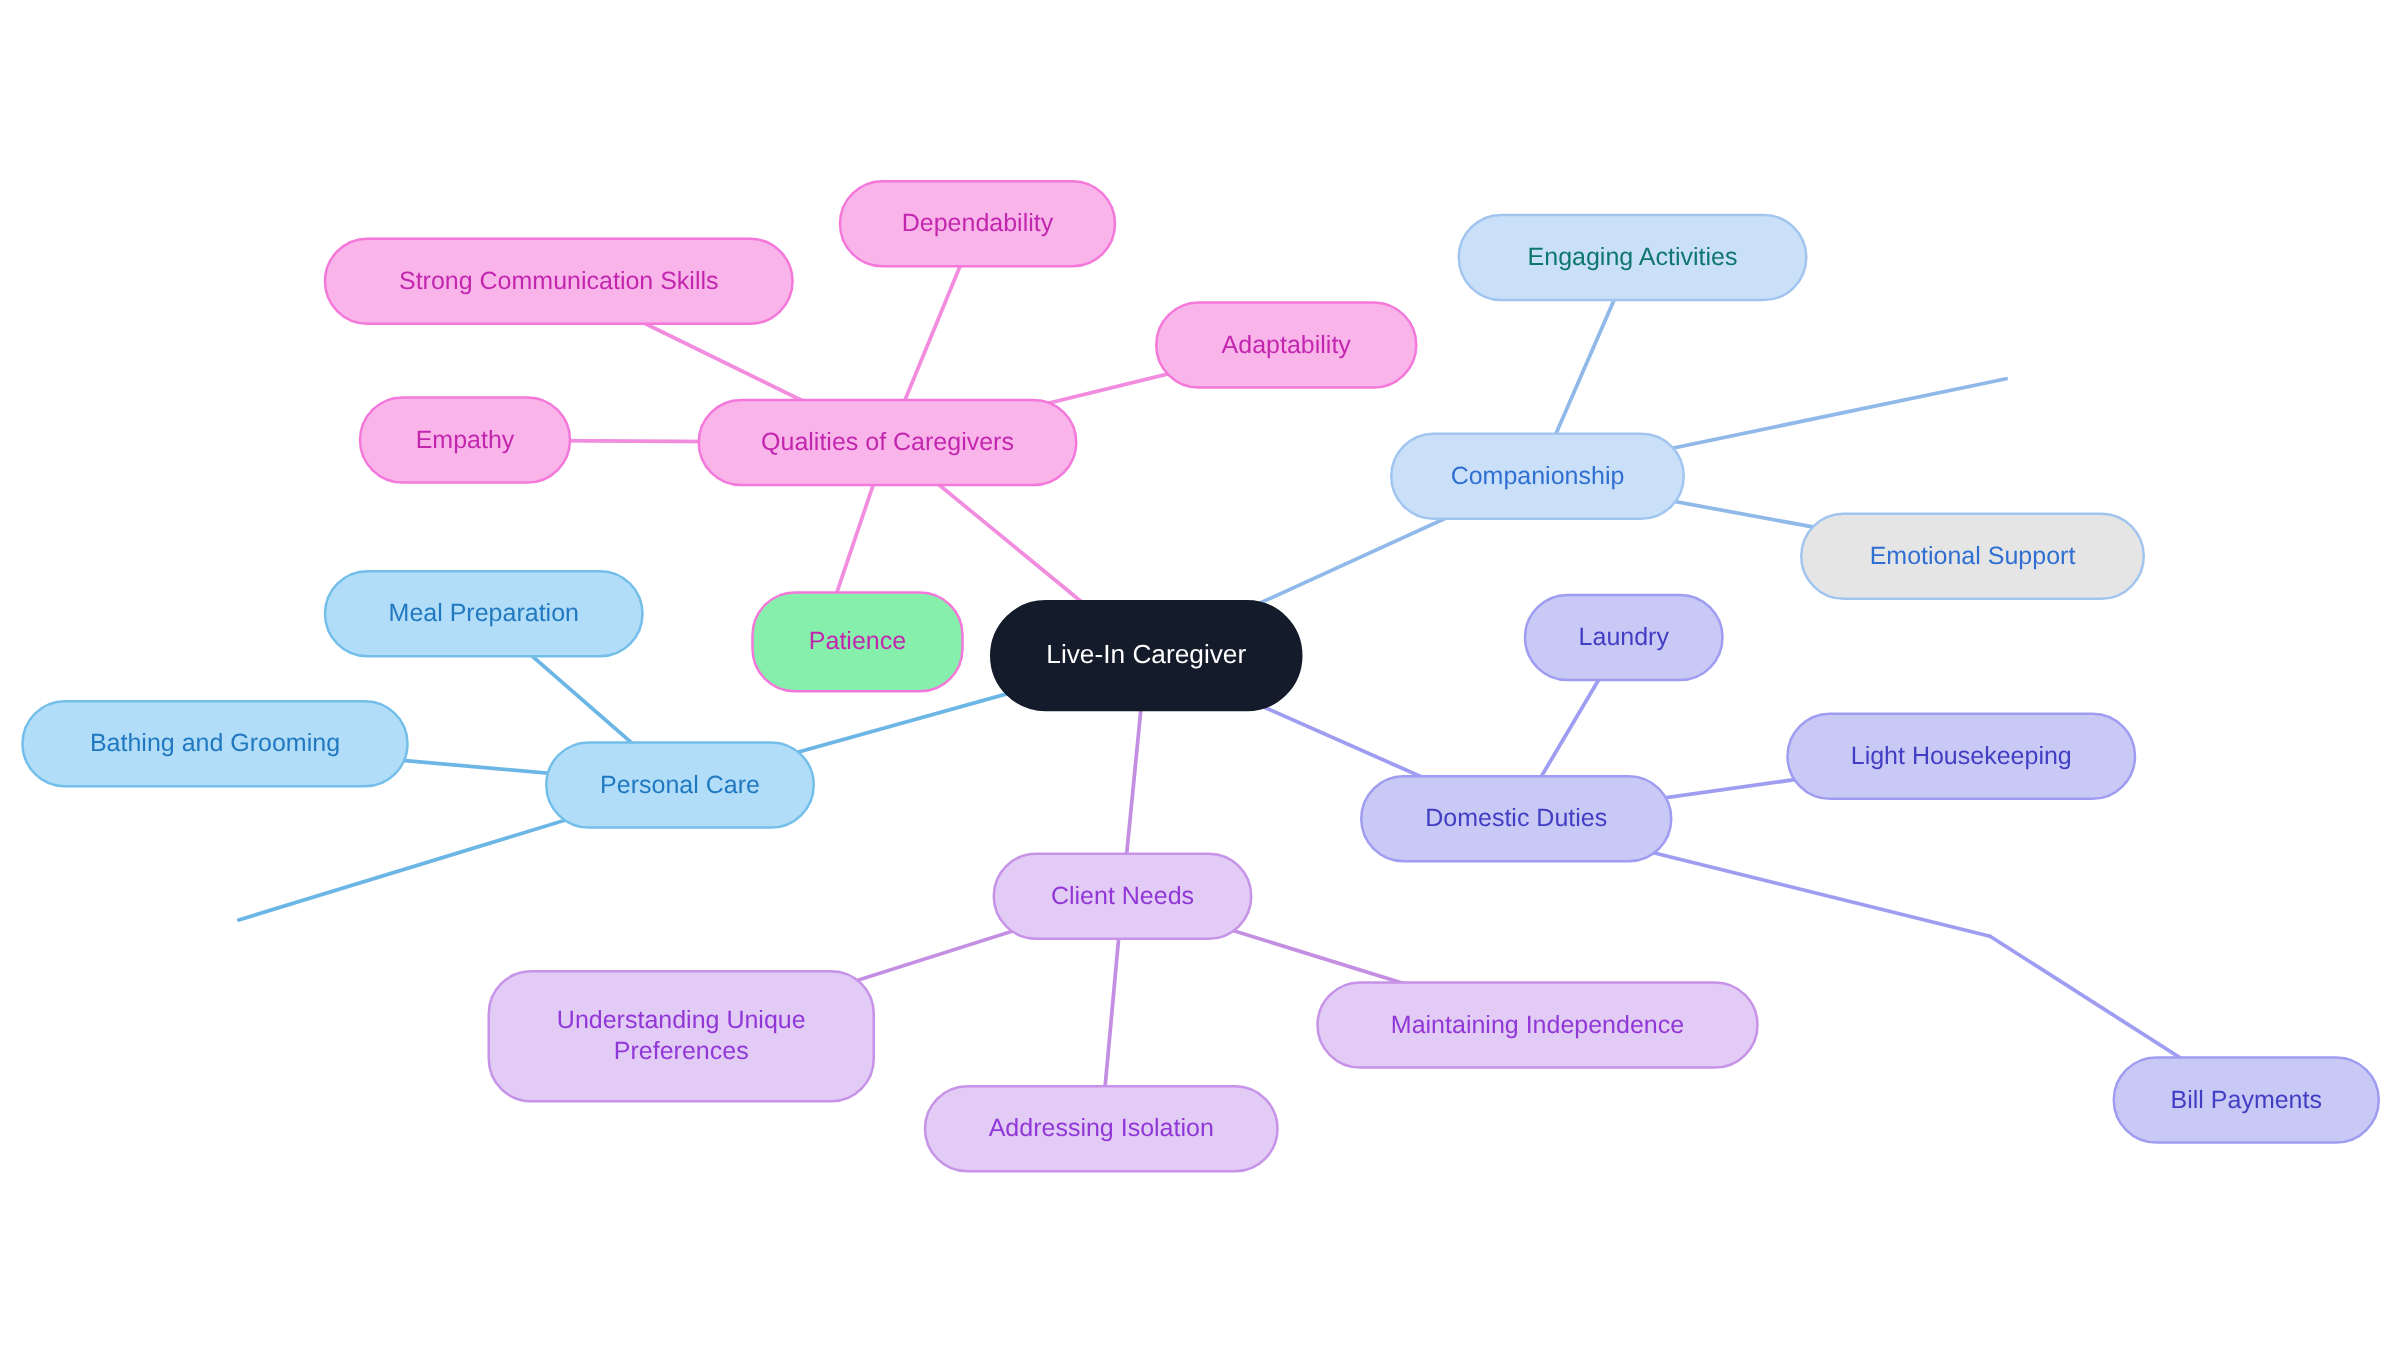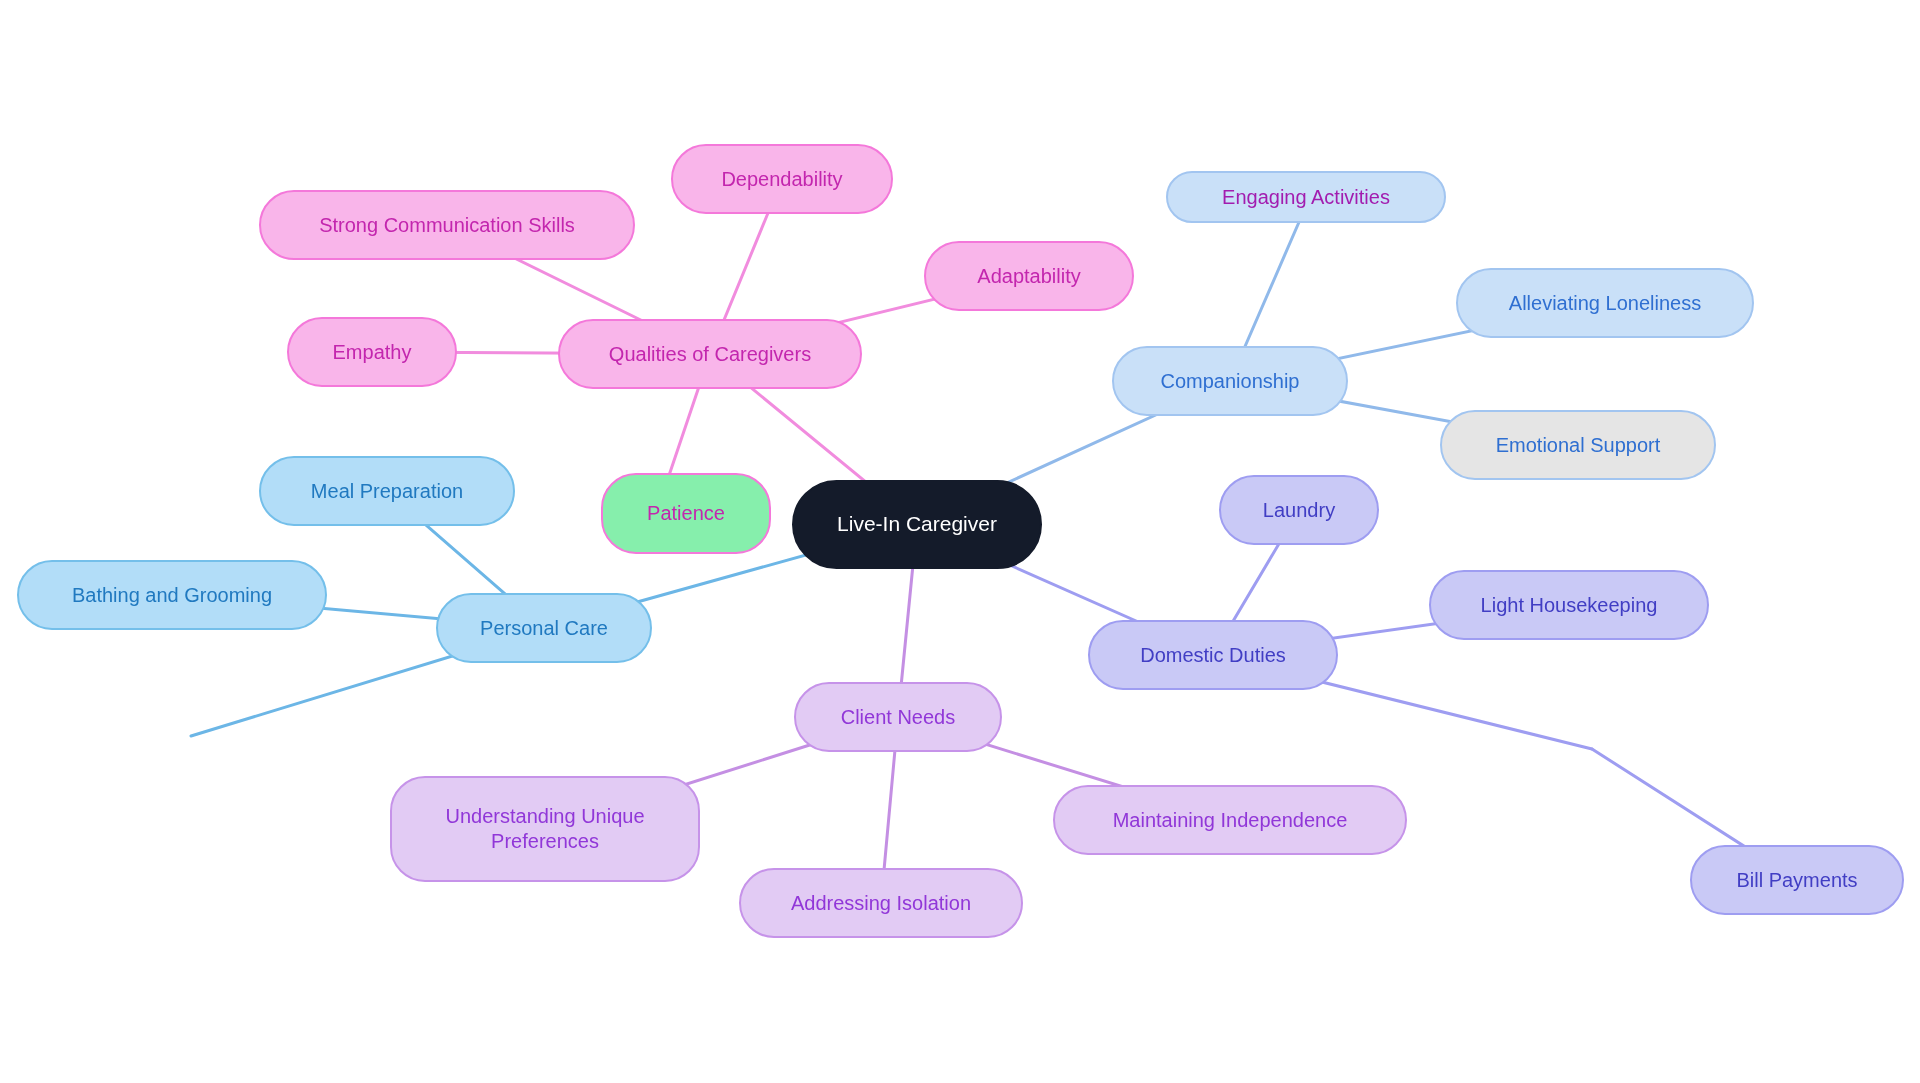--- a/index.html
+++ b/index.html
@@ -89,25 +89,22 @@
     </div>
     <div class="node" style="left: 924px; top: 241px; width: 210px; height: 70px; background: rgb(249, 181, 234); border-color: rgb(244, 120, 218); color: rgb(195, 38, 174);">
       <span>Adaptability</span>
     </div>
     <div class="node" style="left: 601px; top: 473px; width: 170px; height: 81px; background: #86efac; border-color: rgb(244, 120, 218); color: rgb(195, 38, 174);">
       <span>Patience</span>
     </div>
     <div class="node" style="left: 1112px; top: 346px; width: 236px; height: 70px; background: rgb(201, 224, 248); border-color: rgb(162, 197, 240); color: rgb(47, 111, 209);">
       <span>Companionship</span>
     </div>
-    <div class="node" style="left: 1166px; top: 171px; width: 280px; height: 52px; background: rgb(201, 224, 248); border-color: rgb(162, 197, 240); color: #a21caf; justify-content: center;">
+    <div class="node" style="left: 1166px; top: 171px; width: 280px; height: 70px; background: rgb(201, 224, 248); border-color: rgb(162, 197, 240); color: #0f766e; justify-content: center;">
       <span>Engaging Activities</span>
-    </div>
-    <div class="node" style="left: 1456px; top: 268px; width: 298px; height: 70px; background: rgb(201, 224, 248); border-color: rgb(162, 197, 240); color: rgb(47, 111, 209);">
-      <span>Alleviating Loneliness</span>
     </div>
     <div class="node" style="left: 1440px; top: 410px; width: 276px; height: 70px; background: #e5e5e5; border-color: rgb(162, 197, 240); color: rgb(47, 111, 209);">
       <span>Emotional Support</span>
     </div>
     <div class="node" style="left: 436px; top: 593px; width: 216px; height: 70px; background: rgb(178, 221, 248); border-color: rgb(116, 191, 234); color: rgb(32, 121, 192);">
       <span>Personal Care</span>
     </div>
     <div class="node" style="left: 259px; top: 456px; width: 256px; height: 70px; background: rgb(178, 221, 248); border-color: rgb(116, 191, 234); color: rgb(32, 121, 192);">
       <span>Meal Preparation</span>
     </div>

